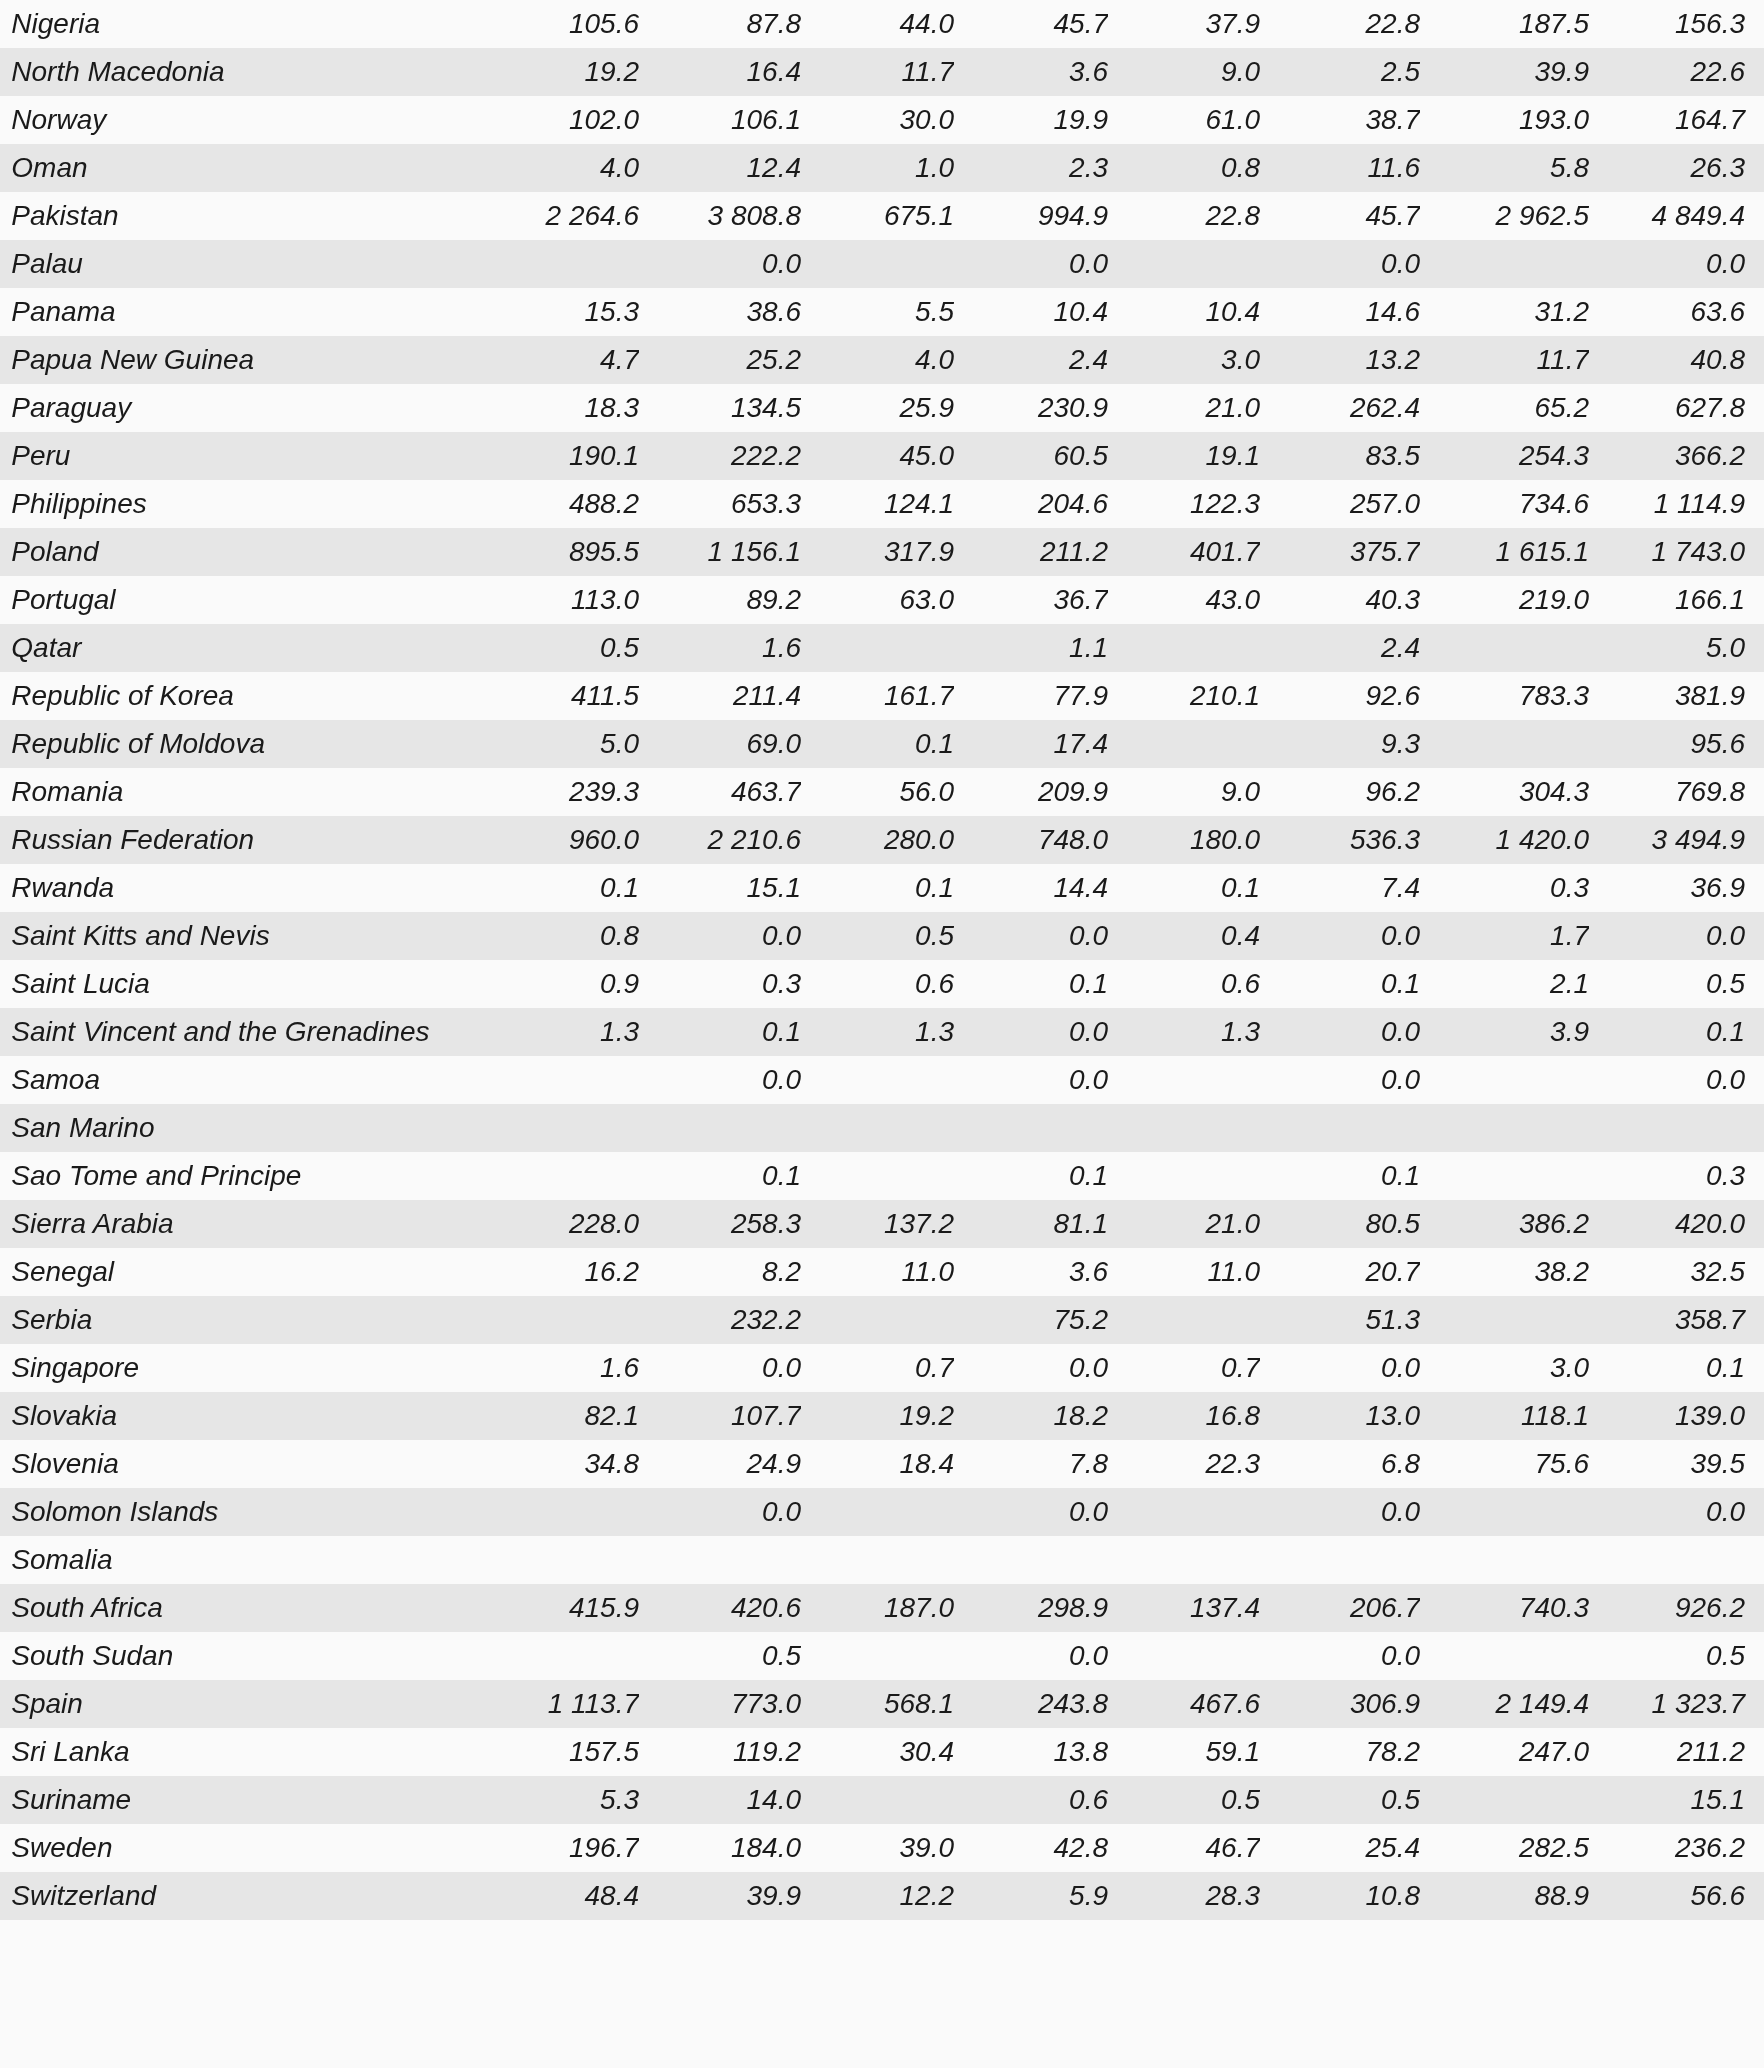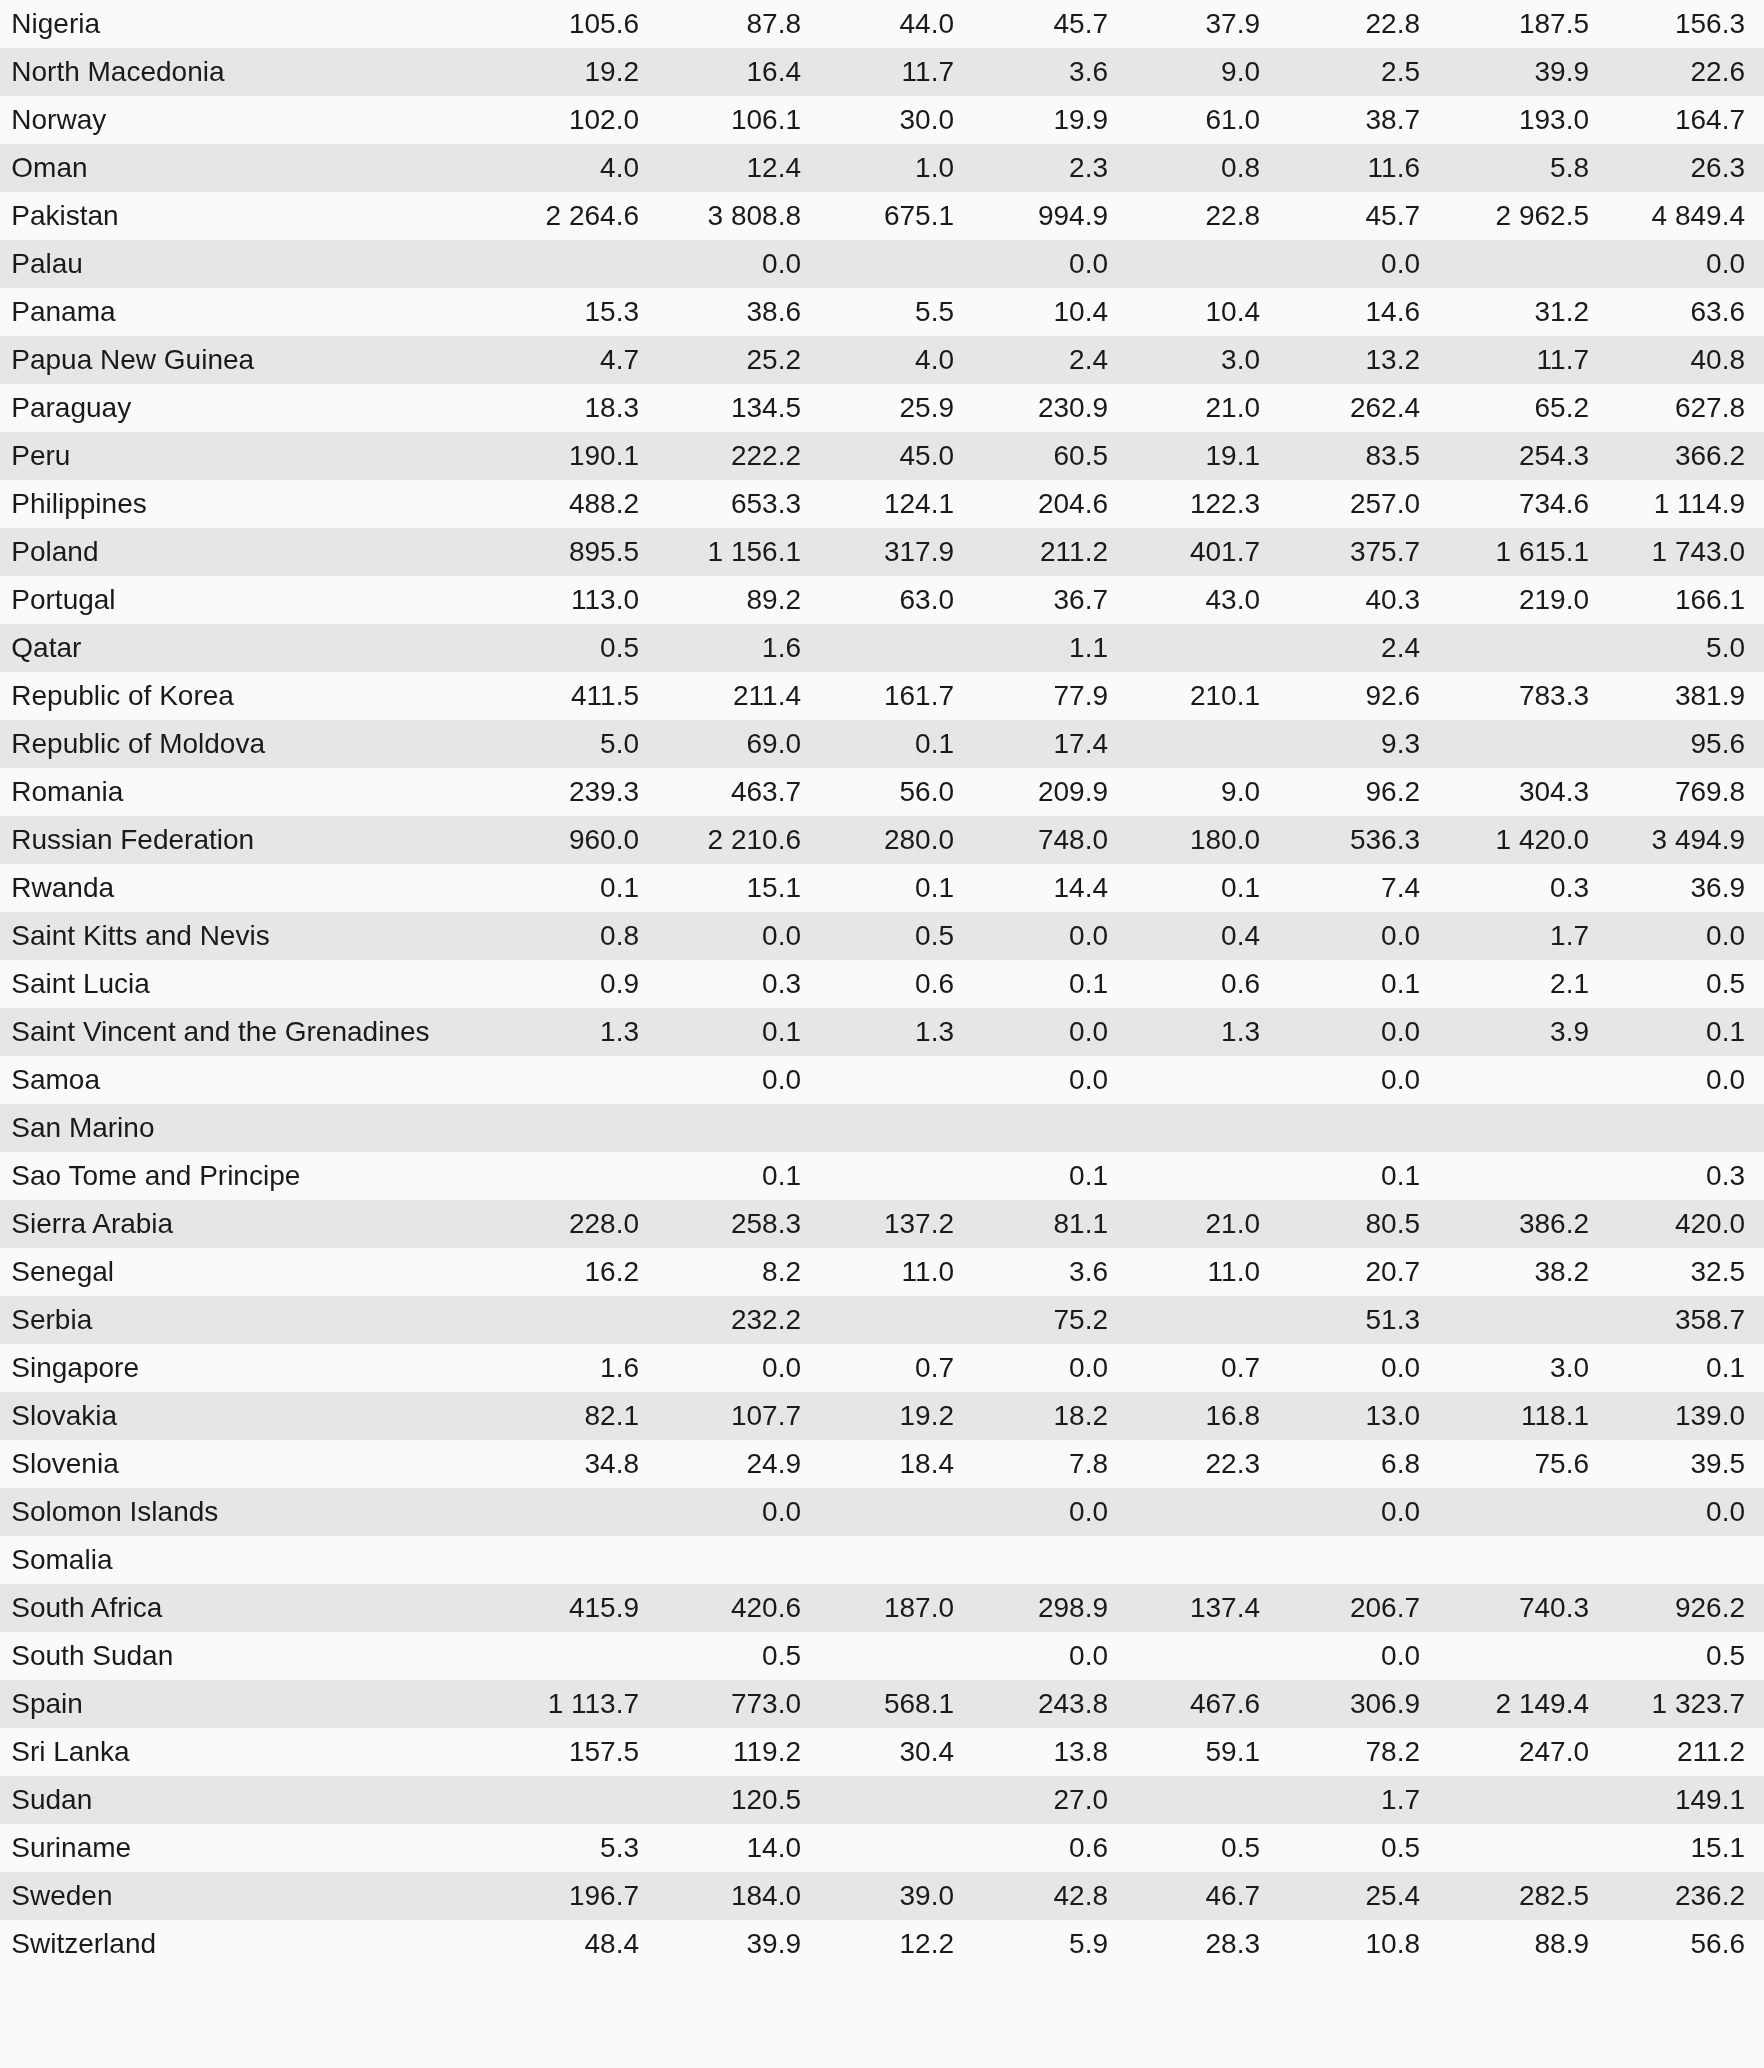--- a/index.html
+++ b/index.html
@@ -14,20 +14,21 @@
     overflow: hidden;
   }
   table.data-table {
     width: 1765px;
     border-collapse: collapse;
     table-layout: fixed;
     border-spacing: 0;
   }
   table.data-table tr {
     height: 48px;
+    font-style: italic;
   }
   table.data-table tr:nth-child(odd)  { background: #fafafa; }
   table.data-table tr:nth-child(even) { background: #e6e6e6; }
   td {
     font-size: 28px;
     line-height: 48px;
     color: #1a1a1a;
     padding: 0;
     white-space: nowrap;
     overflow: hidden;
@@ -463,31 +464,20 @@
     <td class="num">157.5</td>
     <td class="num">119.2</td>
     <td class="num">30.4</td>
     <td class="num">13.8</td>
     <td class="num">59.1</td>
     <td class="num">78.2</td>
     <td class="num">247.0</td>
     <td class="num last">211.2</td>
   </tr>
         <tr>
-    <td class="country">Sudan</td>
-    <td class="num"></td>
-    <td class="num">120.5</td>
-    <td class="num"></td>
-    <td class="num">27.0</td>
-    <td class="num"></td>
-    <td class="num">1.7</td>
-    <td class="num"></td>
-    <td class="num last">149.1</td>
-  </tr>
-        <tr>
     <td class="country">Suriname</td>
     <td class="num">5.3</td>
     <td class="num">14.0</td>
     <td class="num"></td>
     <td class="num">0.6</td>
     <td class="num">0.5</td>
     <td class="num">0.5</td>
     <td class="num"></td>
     <td class="num last">15.1</td>
   </tr>

